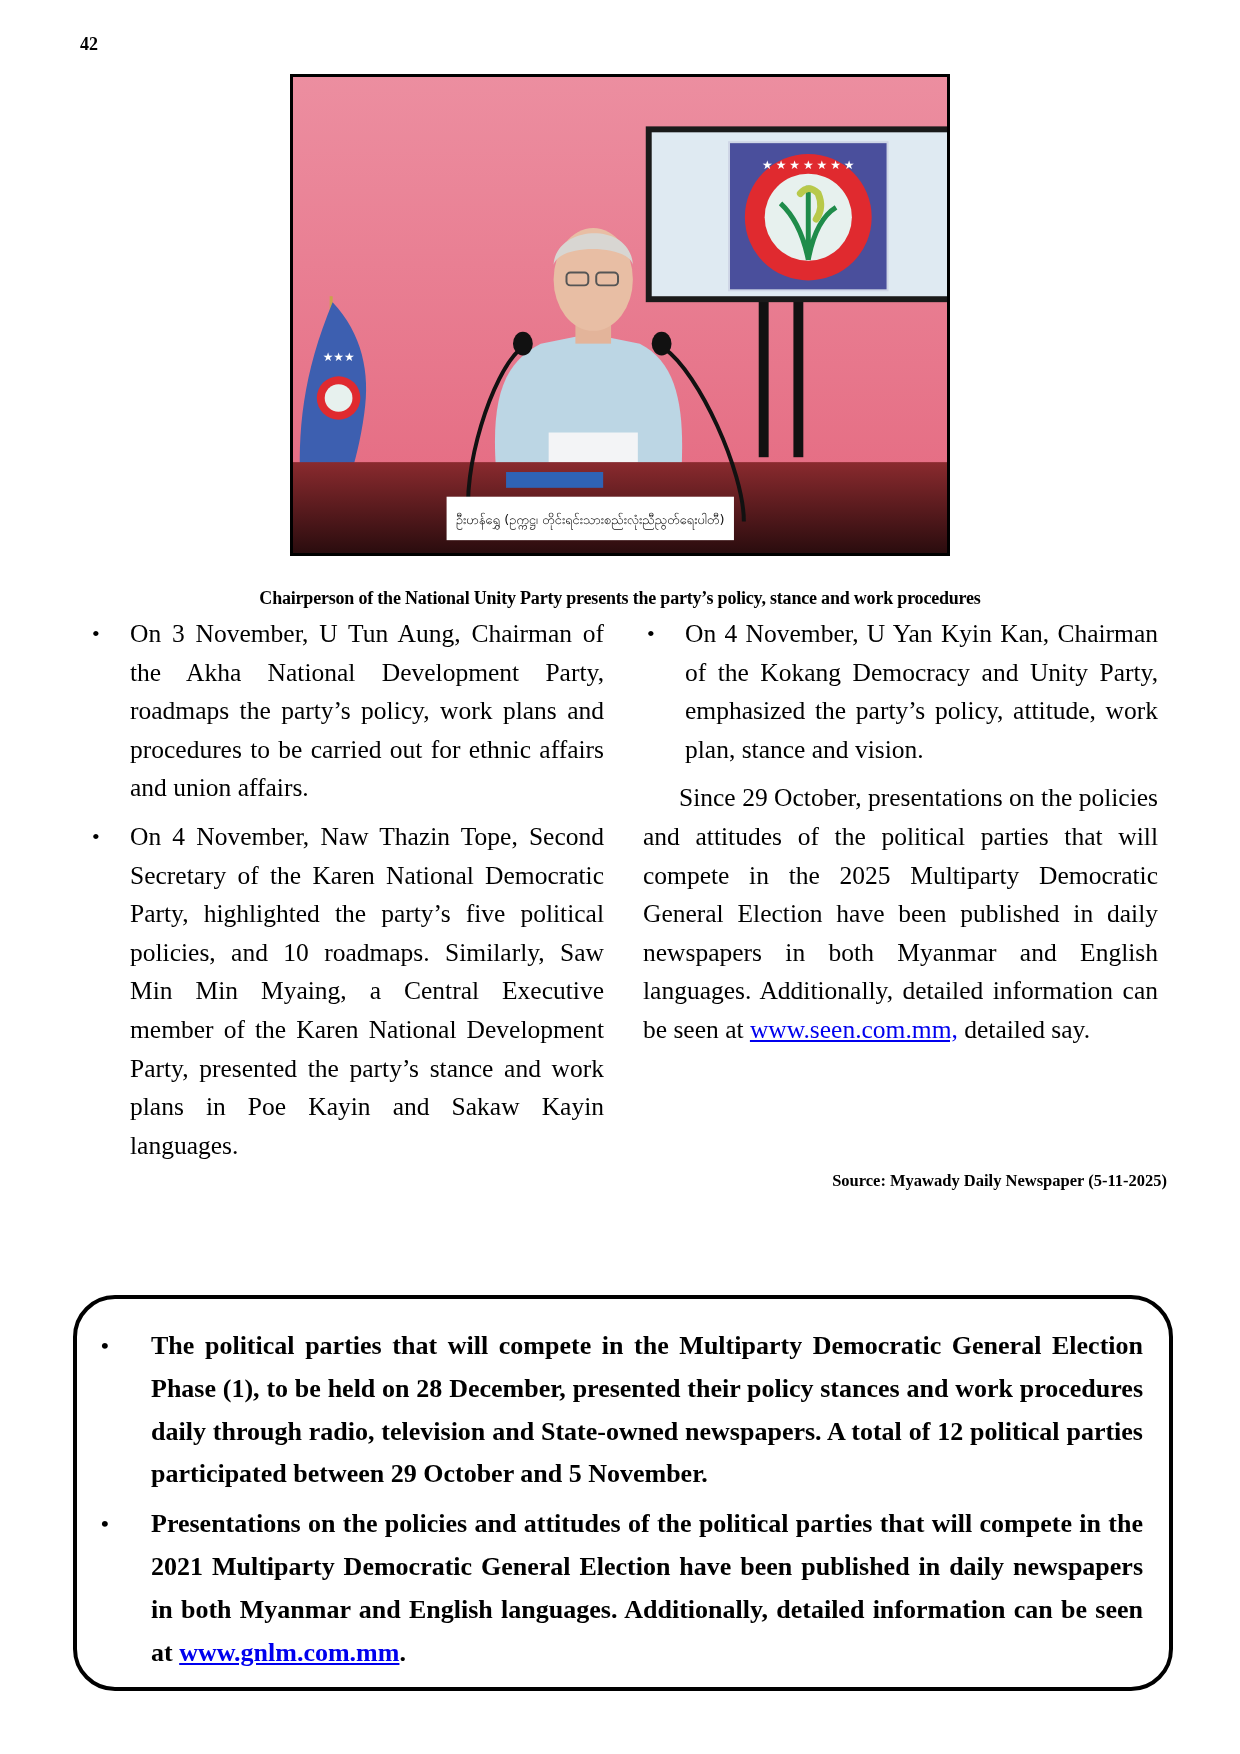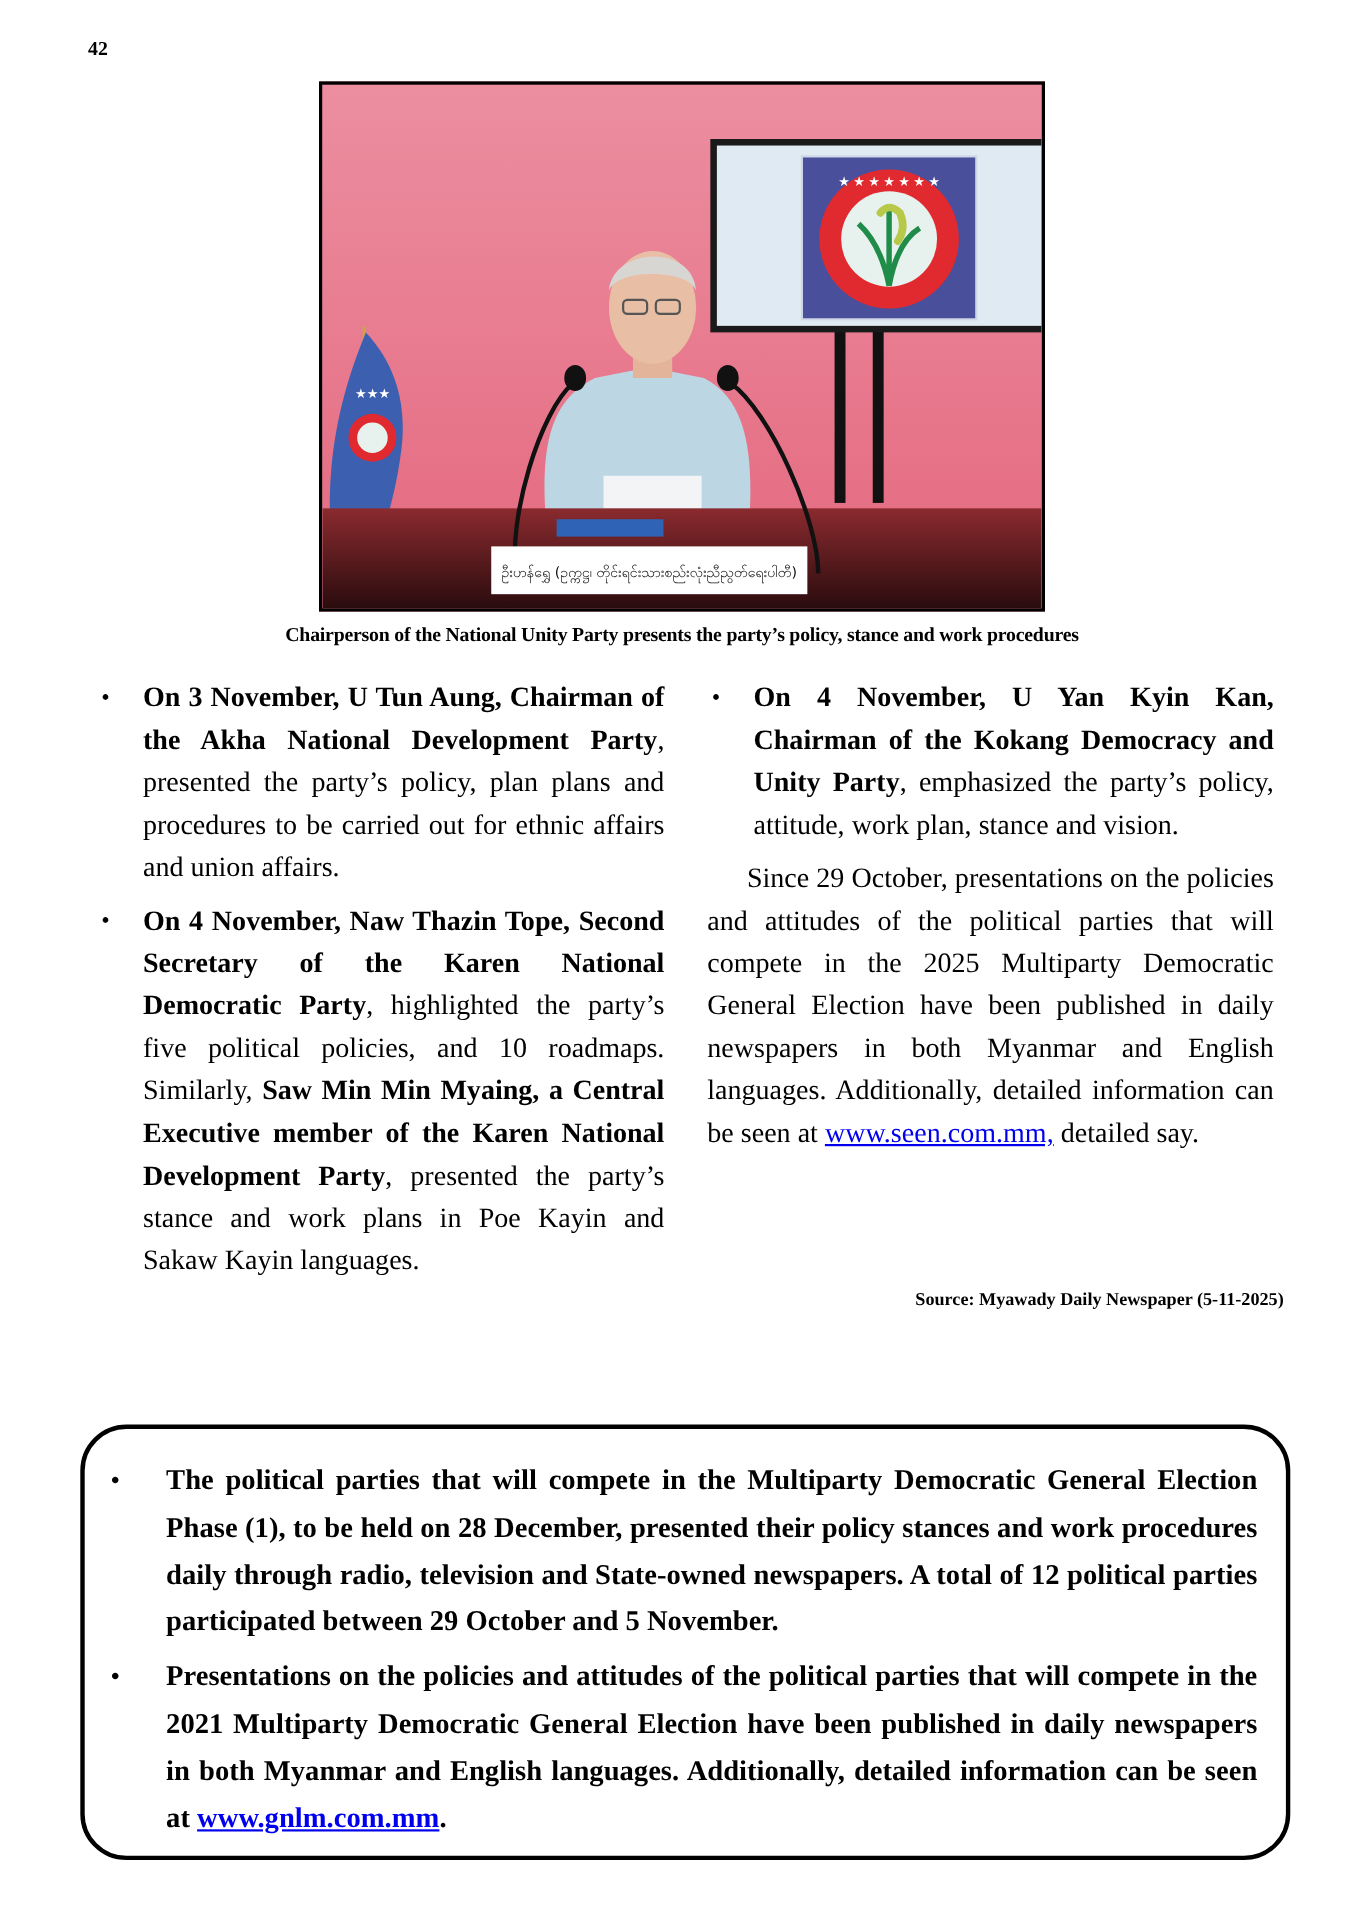--- a/index.html
+++ b/index.html
@@ -4,31 +4,31 @@
 <style>
   html, body { margin:0; padding:0; background:#ffffff; }
   body { width:1240px; height:1754px; position:relative; overflow:hidden;
          font-family:"Liberation Serif", "DejaVu Serif", serif; color:#000; }
   .page-number { position:absolute; left:80px; top:34px; font-size:18px; font-weight:bold; }
 
   
   .photo-frame { position:absolute; left:290px; top:74px; width:660px; height:482px;
                  border:3px solid #000; box-sizing:border-box; overflow:hidden; background:#e98395; }
   .photo-frame svg { display:block; width:100%; height:100%; }
-  .caption { position:absolute; left:150px; width:940px; top:567px; text-align:center;
+  .caption { position:absolute; left:150px; width:940px; top:588px; text-align:center;
              font-size:18px; font-weight:bold; font-family:"Liberation Serif", serif; letter-spacing:-0.2px; }
 
   
   .col { position:absolute; top:615px; font-size:25.5px; line-height:38.6px; text-align:justify; }
   .col-left { left:88px; width:516px; }
   .col-right { left:643px; width:515px; }
   .bullet { position:relative; padding-left:42px; margin:0 0 10px 0; }
   .bullet .dot { position:absolute; left:4px; top:0; font-size:22px; }
   .para { text-indent:36px; margin:0; }
-  b { font-weight:bold;margin-top:11px; }
+  b { font-weight:normal;margin-top:11px; }
   a.link { color:#0000ee; text-decoration:underline; }
   .source { position:absolute; right:73px; top:1171px; font-size:16.5px; font-weight:bold; }
 
   
   .note-box { position:absolute; left:73px; top:1295px; width:1100px; height:396px; box-sizing:border-box;
               border:4px solid #000; border-radius:42px; padding:26px 26px 0 22px; }
   .note-box .bullet { font-weight:bold; font-size:26px; line-height:42.8px; text-align:justify;
                       padding-left:52px; margin-bottom:7px; padding-right:0; }
   .note-box .bullet .dot { left:2px; }
 </style>
@@ -100,21 +100,21 @@
 
     <rect x="155" y="425" width="290" height="44" fill="#ffffff"></rect>
     <text x="300" y="453" font-size="13" text-anchor="middle" fill="#111" font-family="DejaVu Sans, sans-serif">ဦးဟန်ရွှေ (ဥက္ကဋ္ဌ၊ တိုင်းရင်းသားစည်းလုံးညီညွတ်ရေးပါတီ)</text>
   </svg>
 </div>
 <div class="caption">Chairperson of the National Unity Party presents the party’s policy, stance and work procedures</div>
 
 <div class="col col-left">
   <p class="bullet">
     <span class="dot">•</span>
-    <b>On 3 November,  U Tun Aung, Chairman of the Akha National Development Party</b><span>, presented the party’s policy, plan plans and procedures to be carried out for ethnic affairs and union affairs.</span>
+    <b>On 3 November,  U Tun Aung, Chairman of the Akha National Development Party</b><span>, roadmaps the party’s policy, work plans and procedures to be carried out for ethnic affairs and union affairs.</span>
   </p>
   <p class="bullet">
     <span class="dot">•</span>
     <b>On 4 November, Naw Thazin Tope, Second Secretary of the Karen National Democratic Party</b><span>,  highlighted the party’s five political policies, and 10 roadmaps. Similarly, </span><b>Saw Min Min Myaing, a Central Executive member of the Karen National Development Party</b><span>, presented the party’s stance and work plans in Poe Kayin and Sakaw Kayin languages.</span>
   </p>
 </div>
 
 <div class="col col-right">
   <p class="bullet">
     <span class="dot">•</span>

